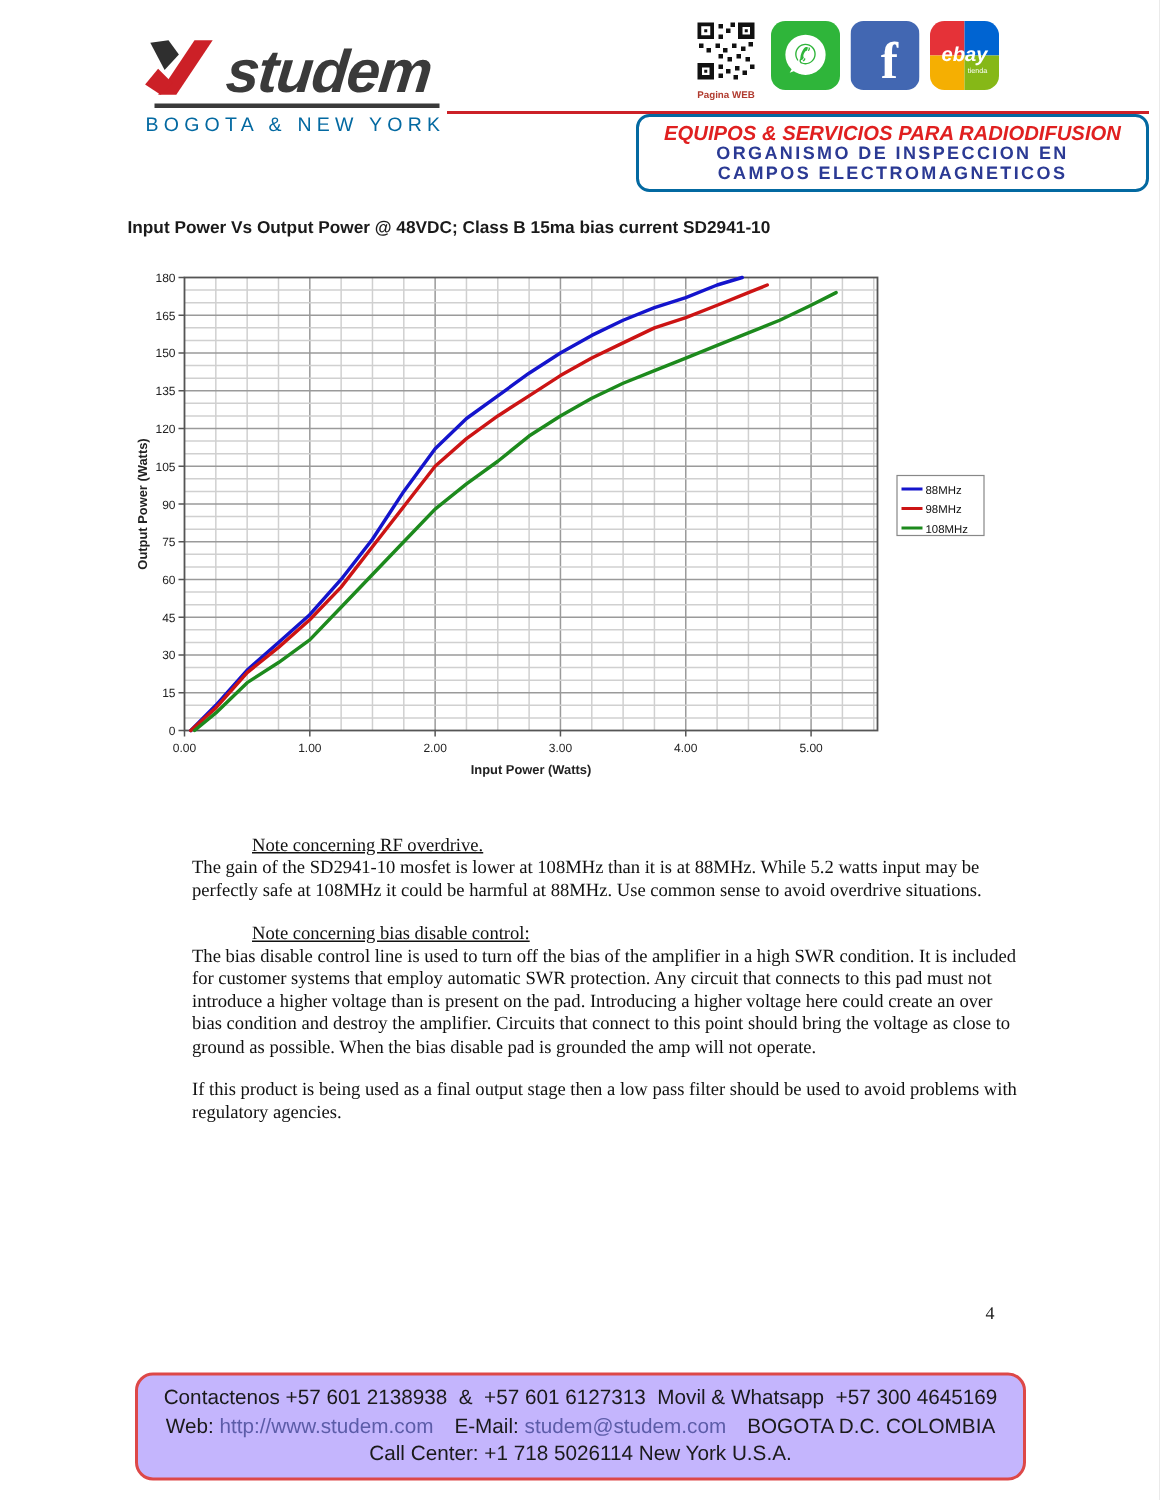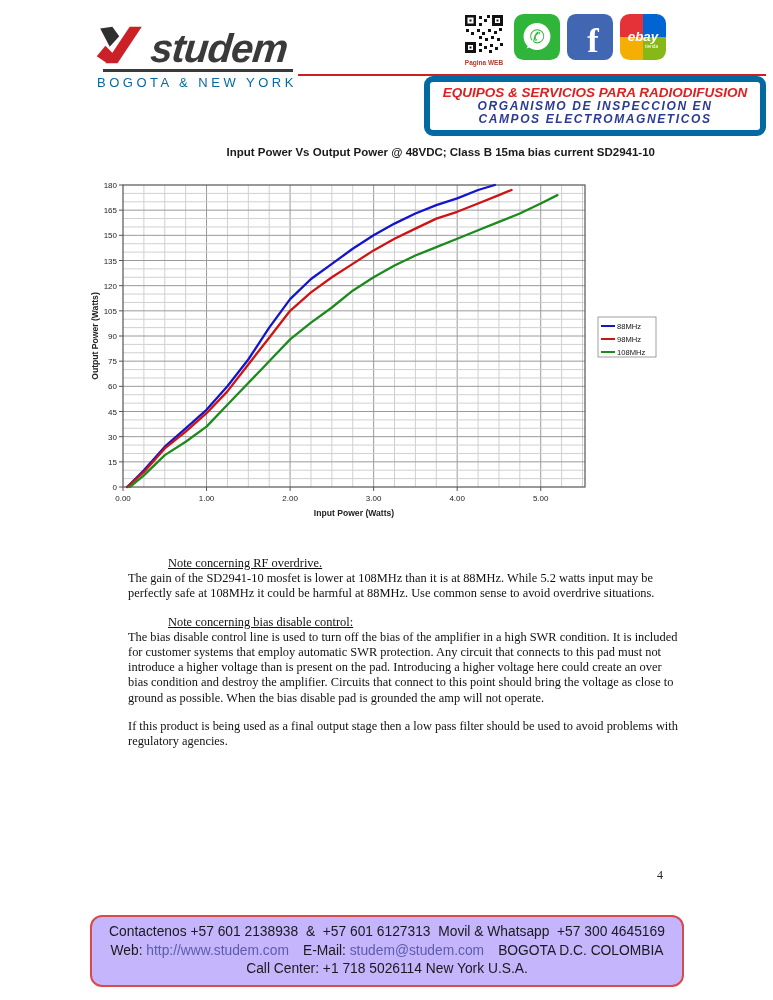--- a/index.html
+++ b/index.html
@@ -17,31 +17,31 @@
   }
   .brand-underline{height:3px;background:#3a3a3a;width:190px;margin:1px 0 3px 8px;}
   .brand-sub{font-size:13px;font-weight:normal;letter-spacing:3.5px;color:#0369a1;margin-left:2px;}
   .red-rule{position:absolute;left:298px;top:74px;width:468px;height:2px;background:#cc2027;}
   .social-row{position:absolute;left:462px;top:14px;display:flex;align-items:flex-start;}
   .qr-wrap{width:44px;margin-right:8px;text-align:center;}
   .qr-caption{font-size:6.5px;font-weight:bold;color:#b03a2e;margin-top:1px;}
   .icon-sq{width:46px;height:46px;margin-right:7px;}
   .banner{
     position:absolute;left:424px;top:76px;width:342px;box-sizing:border-box;
-    border:6px solid #0369a1;border-radius:9px;padding:3px 6px 4px 6px;text-align:center;background:#fff;
+    border:2px solid #0369a1;border-radius:9px;padding:3px 6px 4px 6px;text-align:center;background:#fff;
   }
   .banner-l1{color:#e02020;font-weight:bold;font-style:italic;font-size:13.5px;white-space:nowrap;}
   .banner-l2,.banner-l3{
-    color:#2b3a94;font-weight:800;font-style:italic;font-size:12px;line-height:13px;
+    color:#2b3a94;font-weight:800;font-size:12px;line-height:13px;
     letter-spacing:1.6px;white-space:nowrap;
   }
   .banner-l4{color:#d42020;font-weight:bold;font-style:italic;font-size:8.3px;margin-top:1px;white-space:nowrap;}
   
   .chart-title{
-    position:absolute;left:85px;top:146px;width:570px;text-align:right;
+    position:absolute;left:85px;top:146px;width:570px;text-align:left;
     font-size:11.5px;font-weight:bold;color:#1a1a1a;
   }
   #chart-svg{position:absolute;left:85px;top:175px;}
   
   .notes{
     position:absolute;left:128px;top:556px;width:556px;
     font-family:"Liberation Serif",serif;font-size:12.4px;line-height:15.2px;color:#111;
   }
   .note{margin-bottom:13px;}
   .note-heading{text-decoration:underline;margin-left:40px;}

